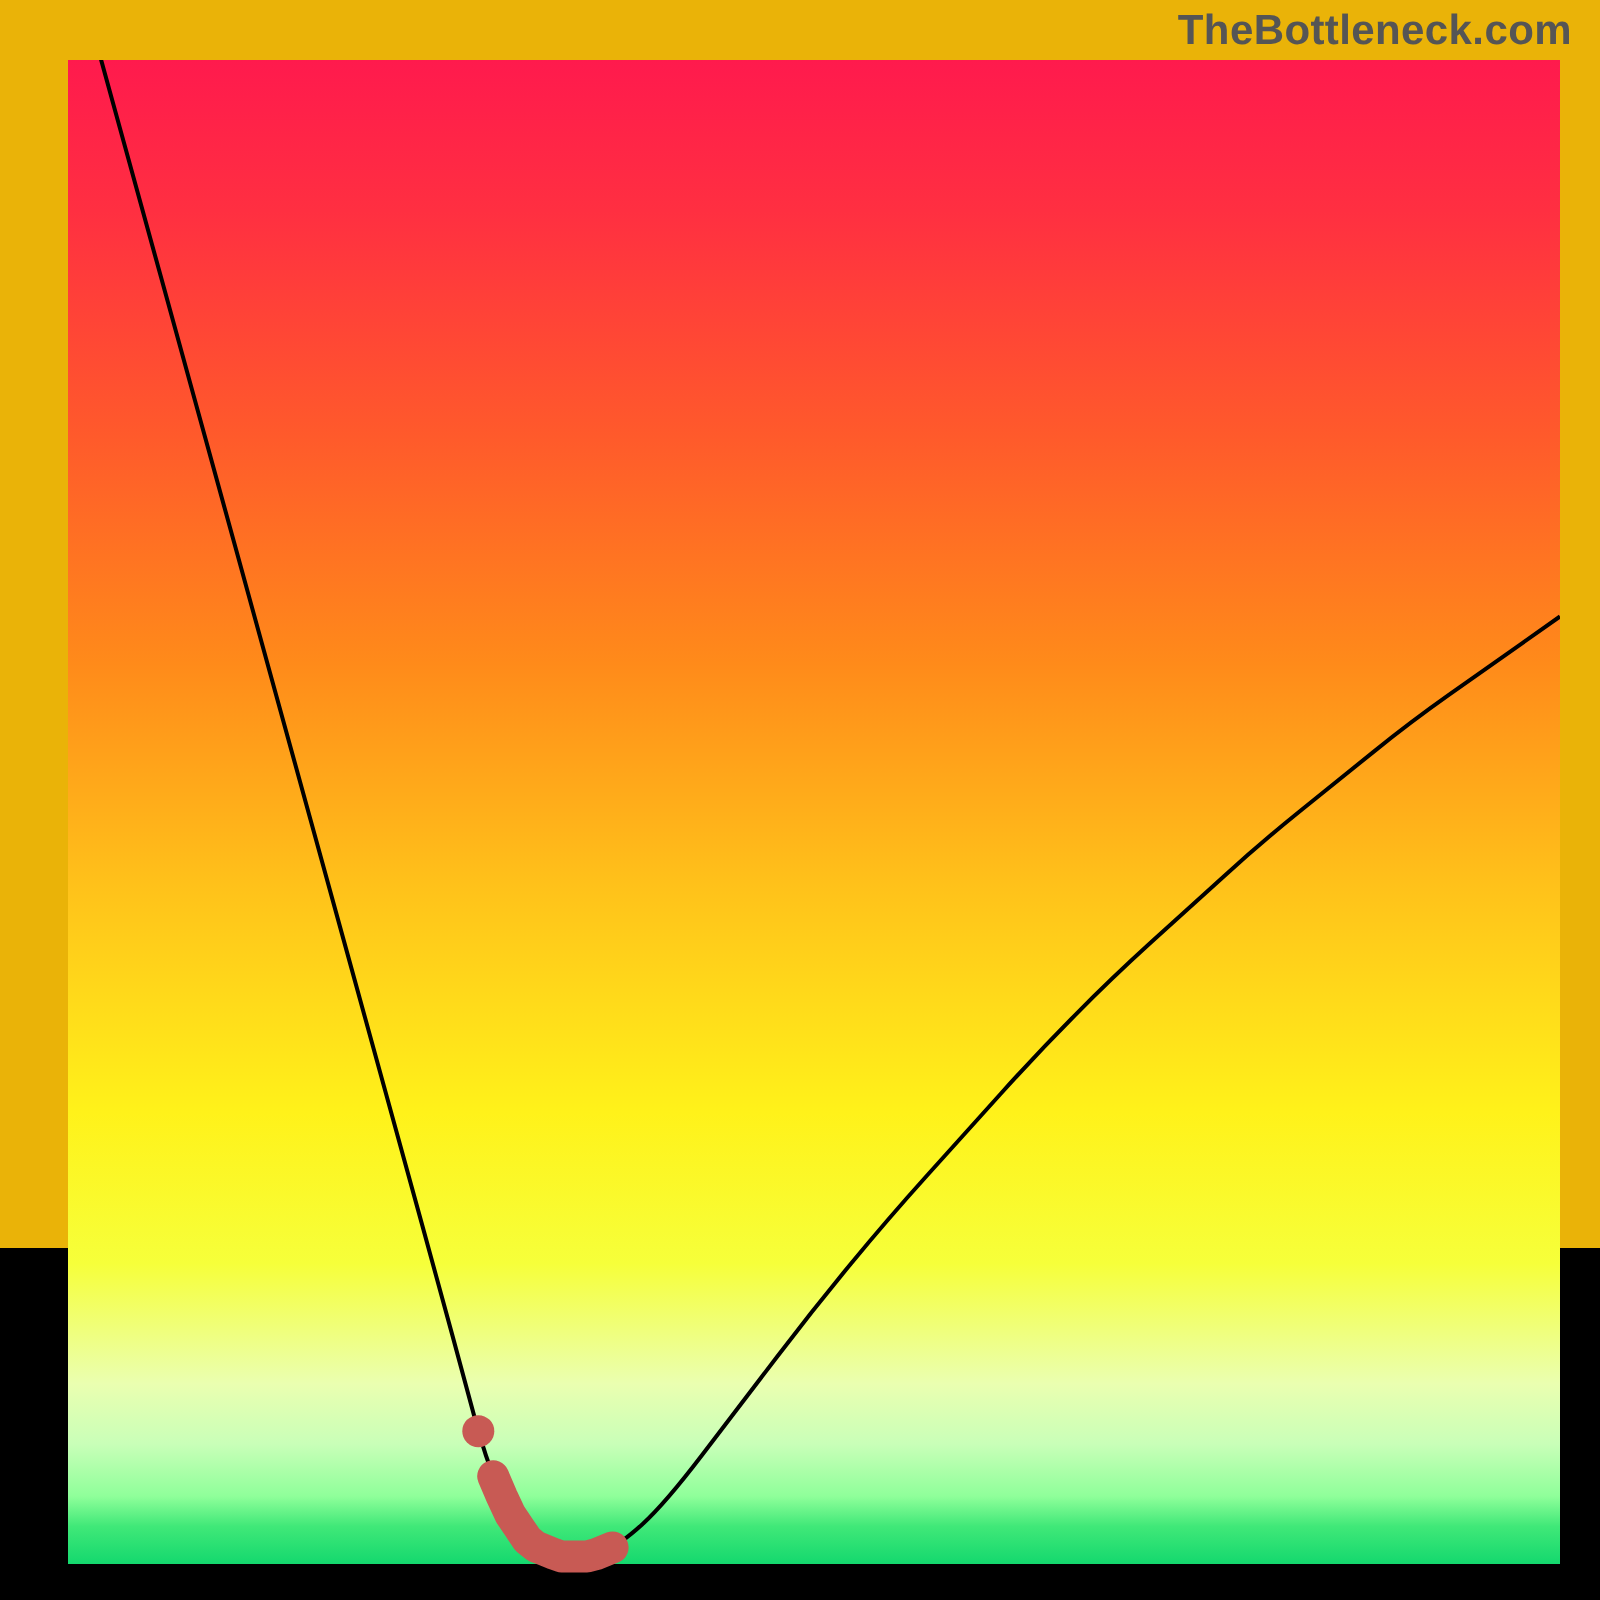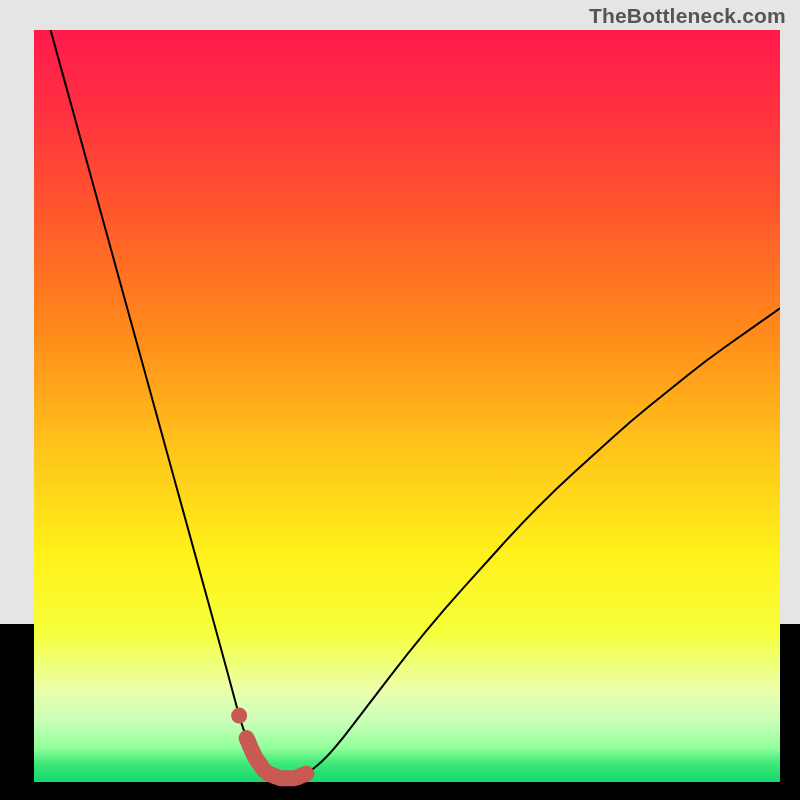--- a/index.html
+++ b/index.html
@@ -8,21 +8,21 @@
     width: 800px;
     height: 800px;
     background: #000;
     overflow: hidden;
     font-family: Arial, Helvetica, sans-serif;
   }
   .stage {
     position: relative;
     width: 800px;
     height: 624px;
-    background: #e5e5e5;
+    background: #eab308;
   }
   .watermark {
     position: absolute;
     top: 4px;
     right: 14px;
     color: #555;
     font-size: 21px;
     font-weight: 600;
     letter-spacing: 0.2px;
     z-index: 5;

